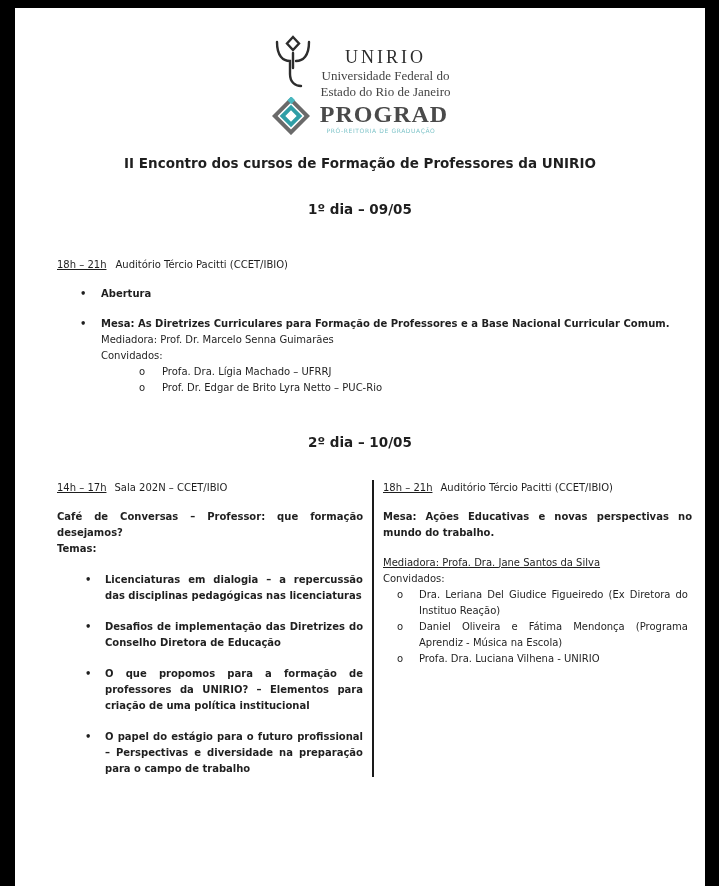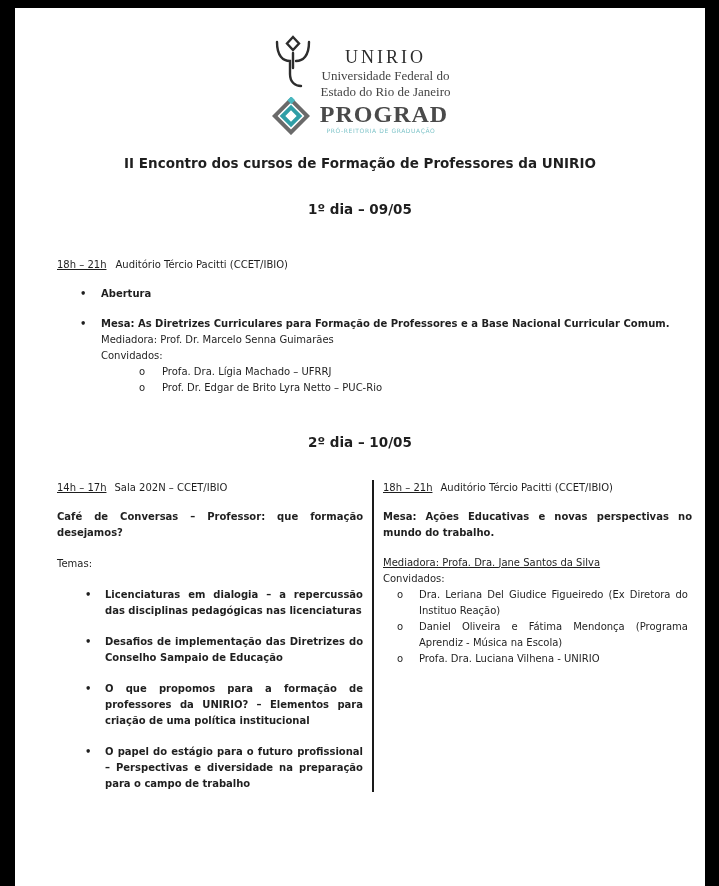--- a/index.html
+++ b/index.html
@@ -45,21 +45,21 @@
   .marker{width:8px;flex:none;font-weight:bold;}
   .sub-marker{width:8px;flex:none;}
   .guest-row{display:flex;gap:15px;margin-left:38px;}
 
   
   .columns{display:flex;margin:30px 13px 0 42px;}
   .col-left{width:306px;flex:none;padding-right:9px;border-right:2px solid #1a1a1a;}
   .col-right{flex:1;padding-left:9px;}
   .col-header .loc{margin-left:8px;margin-top:16px;}
   .session-title{font-weight:bold;text-align:justify;margin-top:13px;}
-  .topics-label{font-weight:normal;margin-top:15px;}
+  .topics-label{font-weight:bold;}
   .col-right .mediator{margin-top:14px;text-decoration:underline;}
   .topic-row{display:flex;gap:12px;margin:15px 0 0 28px;font-weight:bold;text-align:justify;}
   .topic-row .marker{width:8px;}
   .g-row{display:flex;gap:14px;margin-left:14px;text-align:justify;}
   .g-row .g-text{padding-right:4px;}
 </style>
 </head>
 <body>
 
 <div class="frame-top"></div>
@@ -145,21 +145,21 @@
         <span class="underlined">14h – 17h</span><span class="loc">Sala 202N – CCET/IBIO</span>
       </div>
       <div class="session-title">Café de Conversas – Professor: que formação desejamos?</div>
       <div class="topics-label">Temas:</div>
       <div class="topic-row">
         <span class="marker">•</span>
         <div>Licenciaturas em dialogia – a repercussão das disciplinas pedagógicas nas licenciaturas</div>
       </div>
       <div class="topic-row">
         <span class="marker">•</span>
-        <div>Desafios de implementação das Diretrizes do Conselho Sampaio de Educação</div>
+        <div>Desafios de implementação das Diretrizes do Conselho Diretora de Educação</div>
       </div>
       <div class="topic-row">
         <span class="marker">•</span>
         <div>O que propomos para a formação de professores da UNIRIO? – Elementos para criação de uma política institucional</div>
       </div>
       <div class="topic-row">
         <span class="marker">•</span>
         <div>O papel do estágio para o futuro profissional – Perspectivas e diversidade na preparação para o campo de trabalho</div>
       </div>
     </div>

